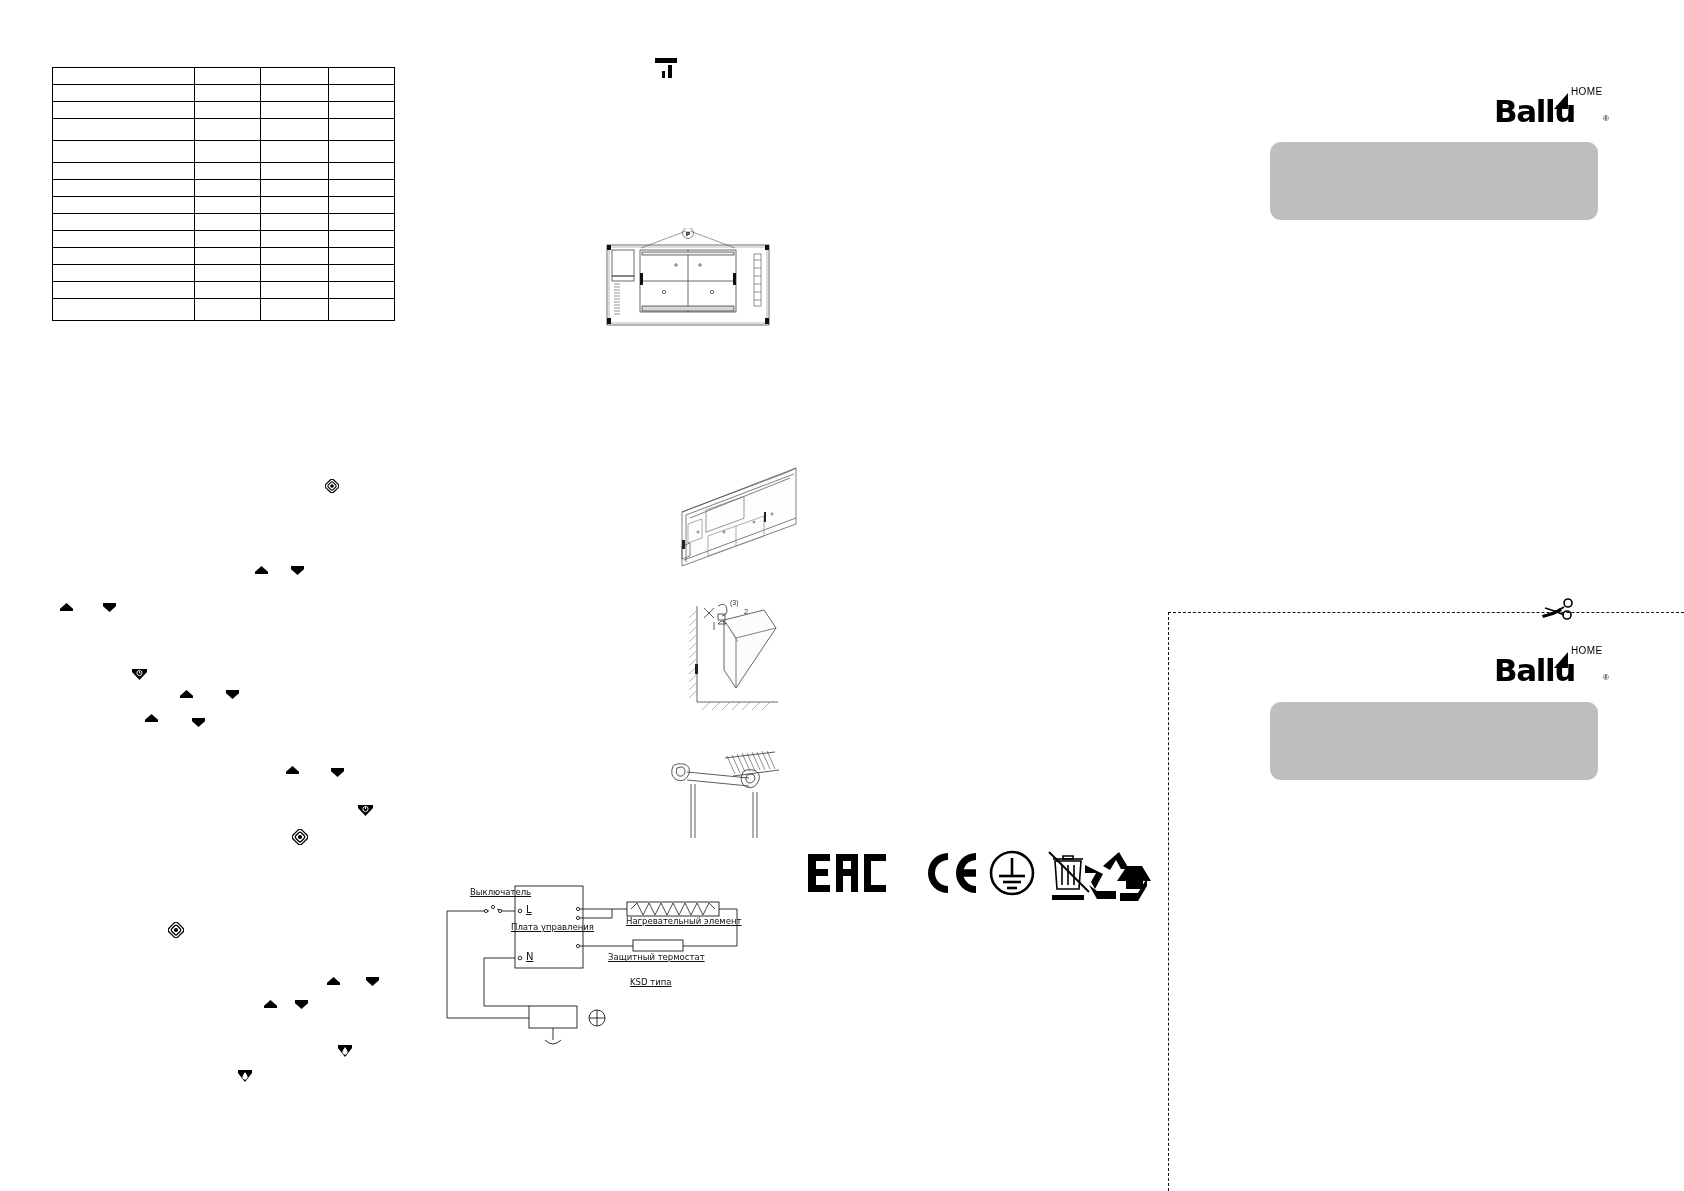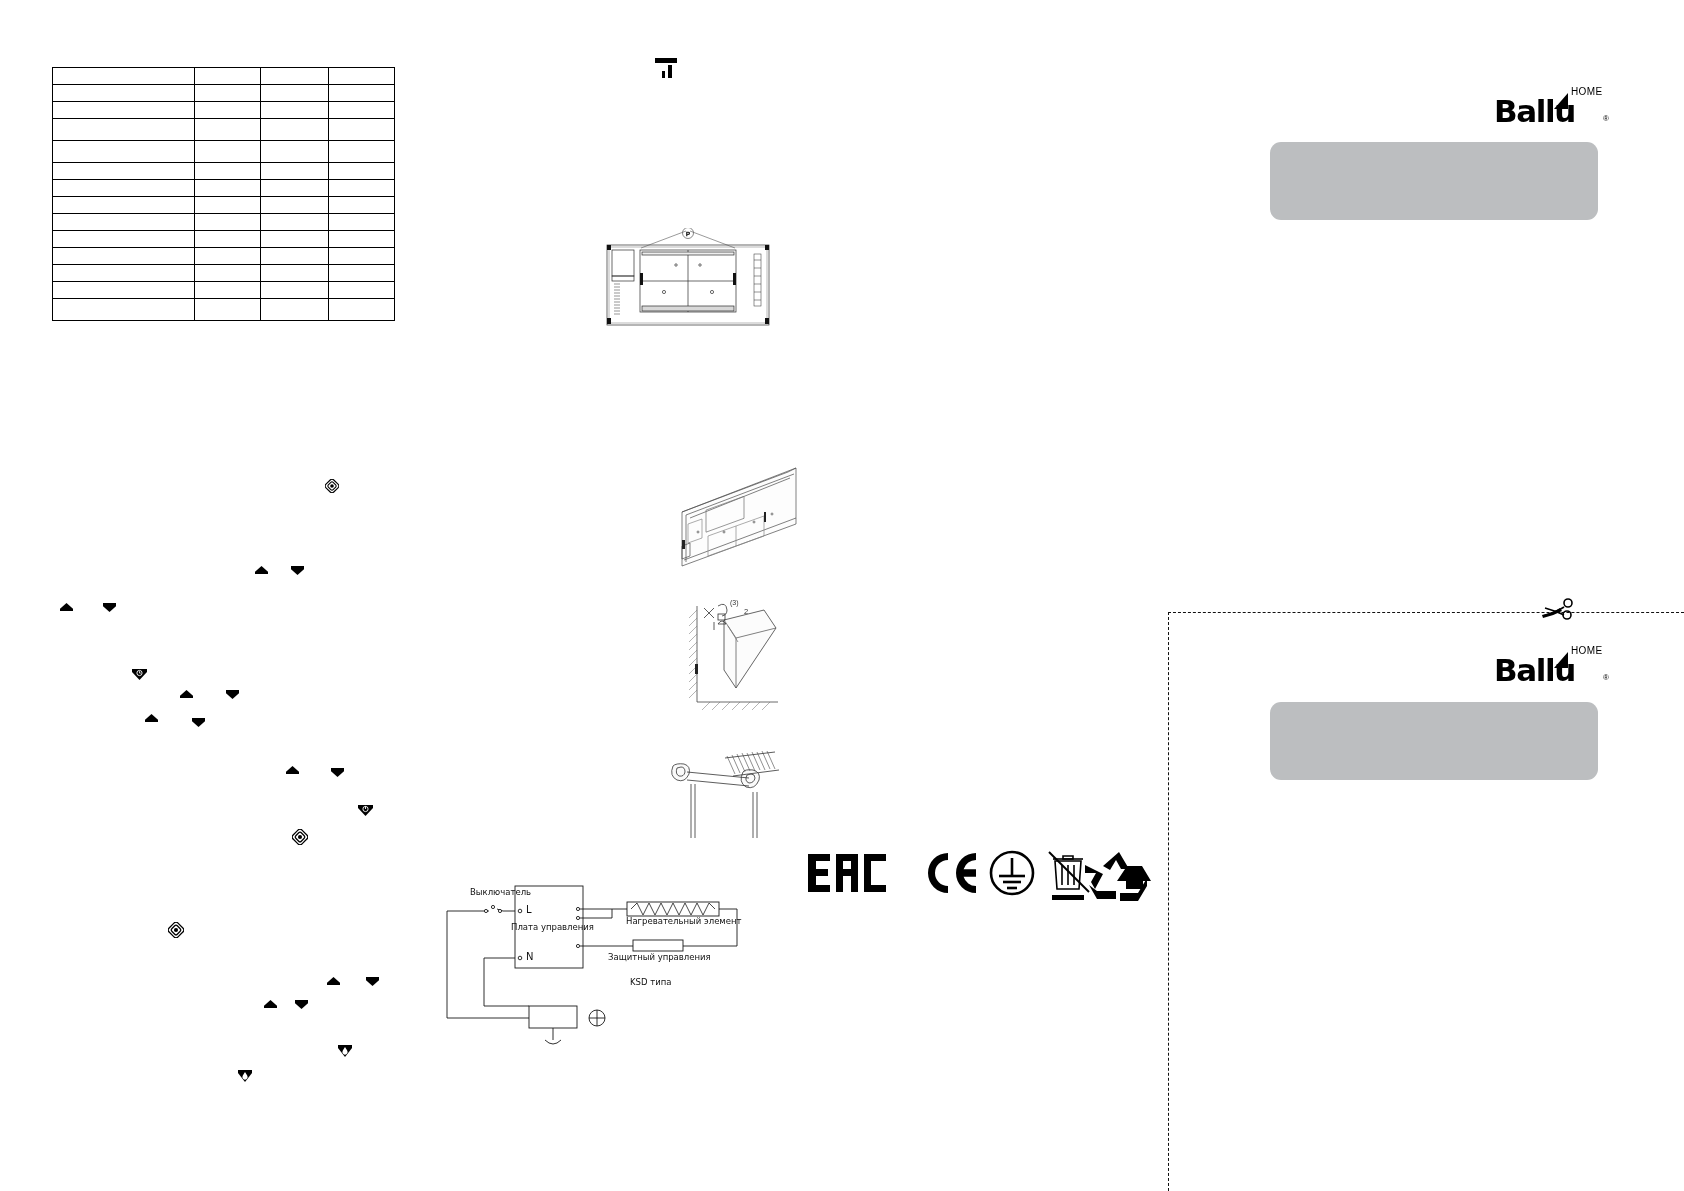--- a/index.html
+++ b/index.html
@@ -33,21 +33,21 @@
     background:#000;clip-path:polygon(100% 0,100% 100%,0 100%);}
   .logo .reg{position:absolute;left:109px;bottom:6px;font-size:8px;}
 
   
   .gray-banner{background:#bcbec0;border-radius:11px;}
 
   
   .cutline{border-top:1.5px dashed #111;}
   .cutline-v{border-left:1.5px dashed #111;}
   .wlabel{font-family:"DejaVu Sans",sans-serif;font-size:8.5px;
-          color:#111;white-space:nowrap;line-height:10px;}
+          color:#111;white-space:nowrap;line-height:10px;text-decoration:underline;}
 
   
   .mk{position:absolute;}
   .mk-up{width:13px;height:8px;background:#000;
     clip-path:polygon(50% 0,100% 72%,100% 100%,0 100%,0 72%);}
   .mk-dn{width:13px;height:9px;background:#000;
     clip-path:polygon(0 0,100% 0,100% 35%,50% 100%,0 35%);}
   .mk-diamond{width:14px;height:14px;}
 
   .draw{display:block;}
@@ -362,21 +362,21 @@
     <circle cx="160" cy="140" r="8"></circle>
     <line x1="160" y1="132" x2="160" y2="148"></line>
     <line x1="152" y1="140" x2="168" y2="140"></line>
   </g>
 </svg>
   <div class="abs wlabel" style="left:33px;top:9px;">Выключатель</div>
   <div class="abs wlabel" style="left:89px;top:27px;font-size:10px;">L</div>
   <div class="abs wlabel" style="left:89px;top:74px;font-size:10px;">N</div>
   <div class="abs wlabel" style="left:74px;top:44px;">Плата управления</div>
   <div class="abs wlabel" style="left:189px;top:38px;">Нагревательный элемент</div>
-  <div class="abs wlabel" style="left:171px;top:74px;">Защитный управления</div>
+  <div class="abs wlabel" style="left:171px;top:74px;">Защитный термостат</div>
   <div class="abs wlabel" style="left:193px;top:99px;">KSD типа</div>
 </div>
 
 <div class="abs" style="left:806px;top:848px;">
 <svg class="draw" width="350" height="62" viewBox="0 0 350 62">
 
   <g fill="#000">
     <path d="M2 6 h22 v7 h-14 v8 h12 v7 h-12 v9 h14 v7 h-22 z"></path>
     <path d="M30 6 h22 v38 h-7 v-16 h-8 v16 h-7 z M37 13 v8 h8 v-8 z"></path>
     <path d="M58 6 h22 v7 h-15 v24 h15 v7 h-22 z"></path>

